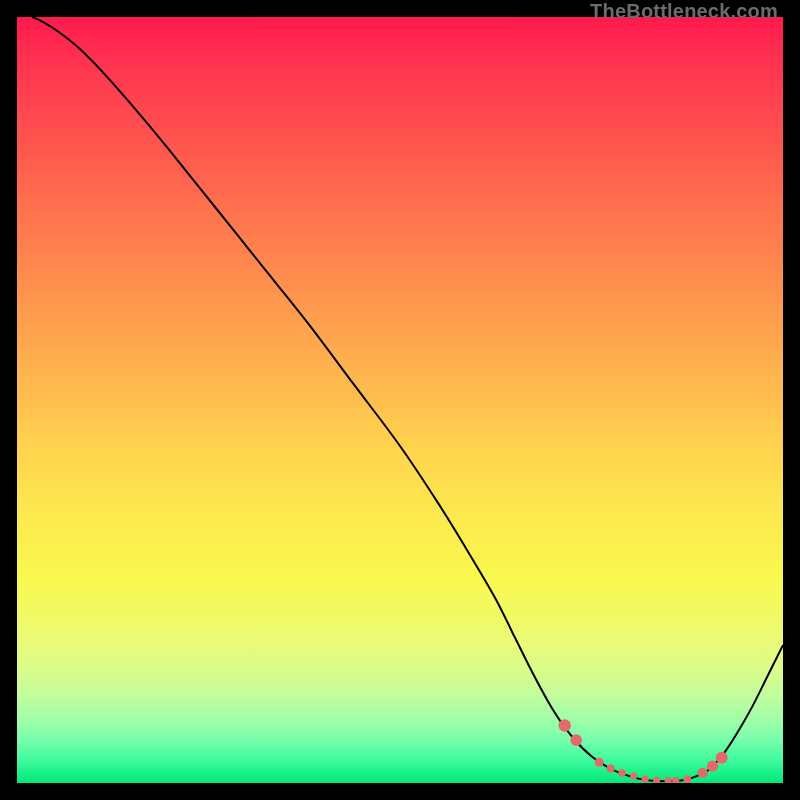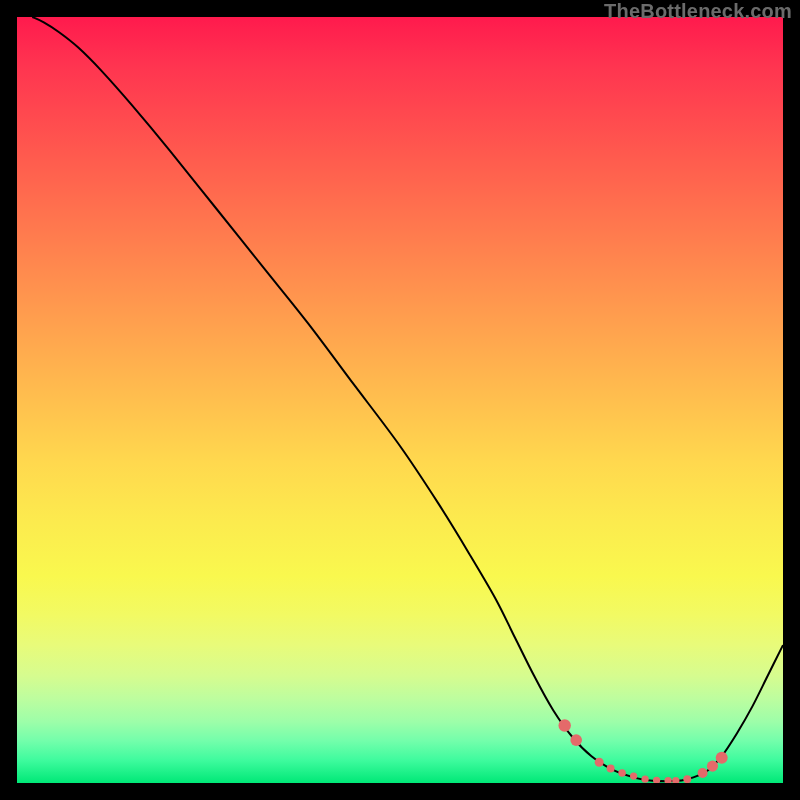--- a/index.html
+++ b/index.html
@@ -40,21 +40,21 @@
       #bdfd9f 89%,
       #9dfea9 92%,
       #73feab 94.5%,
       #3ffb9e 97%,
       #00e877 100%
     );
   }
   .watermark {
     position: absolute;
     top: 0;
-    right: 8px;
+    right: 22px;
     font-size: 20px;
     font-weight: 600;
     color: #6b6b6b;
     letter-spacing: 0.2px;
     -webkit-user-select: none;
     user-select: none;
   }
   svg.curve {
     position: absolute;
     left: 0; top: 0;

